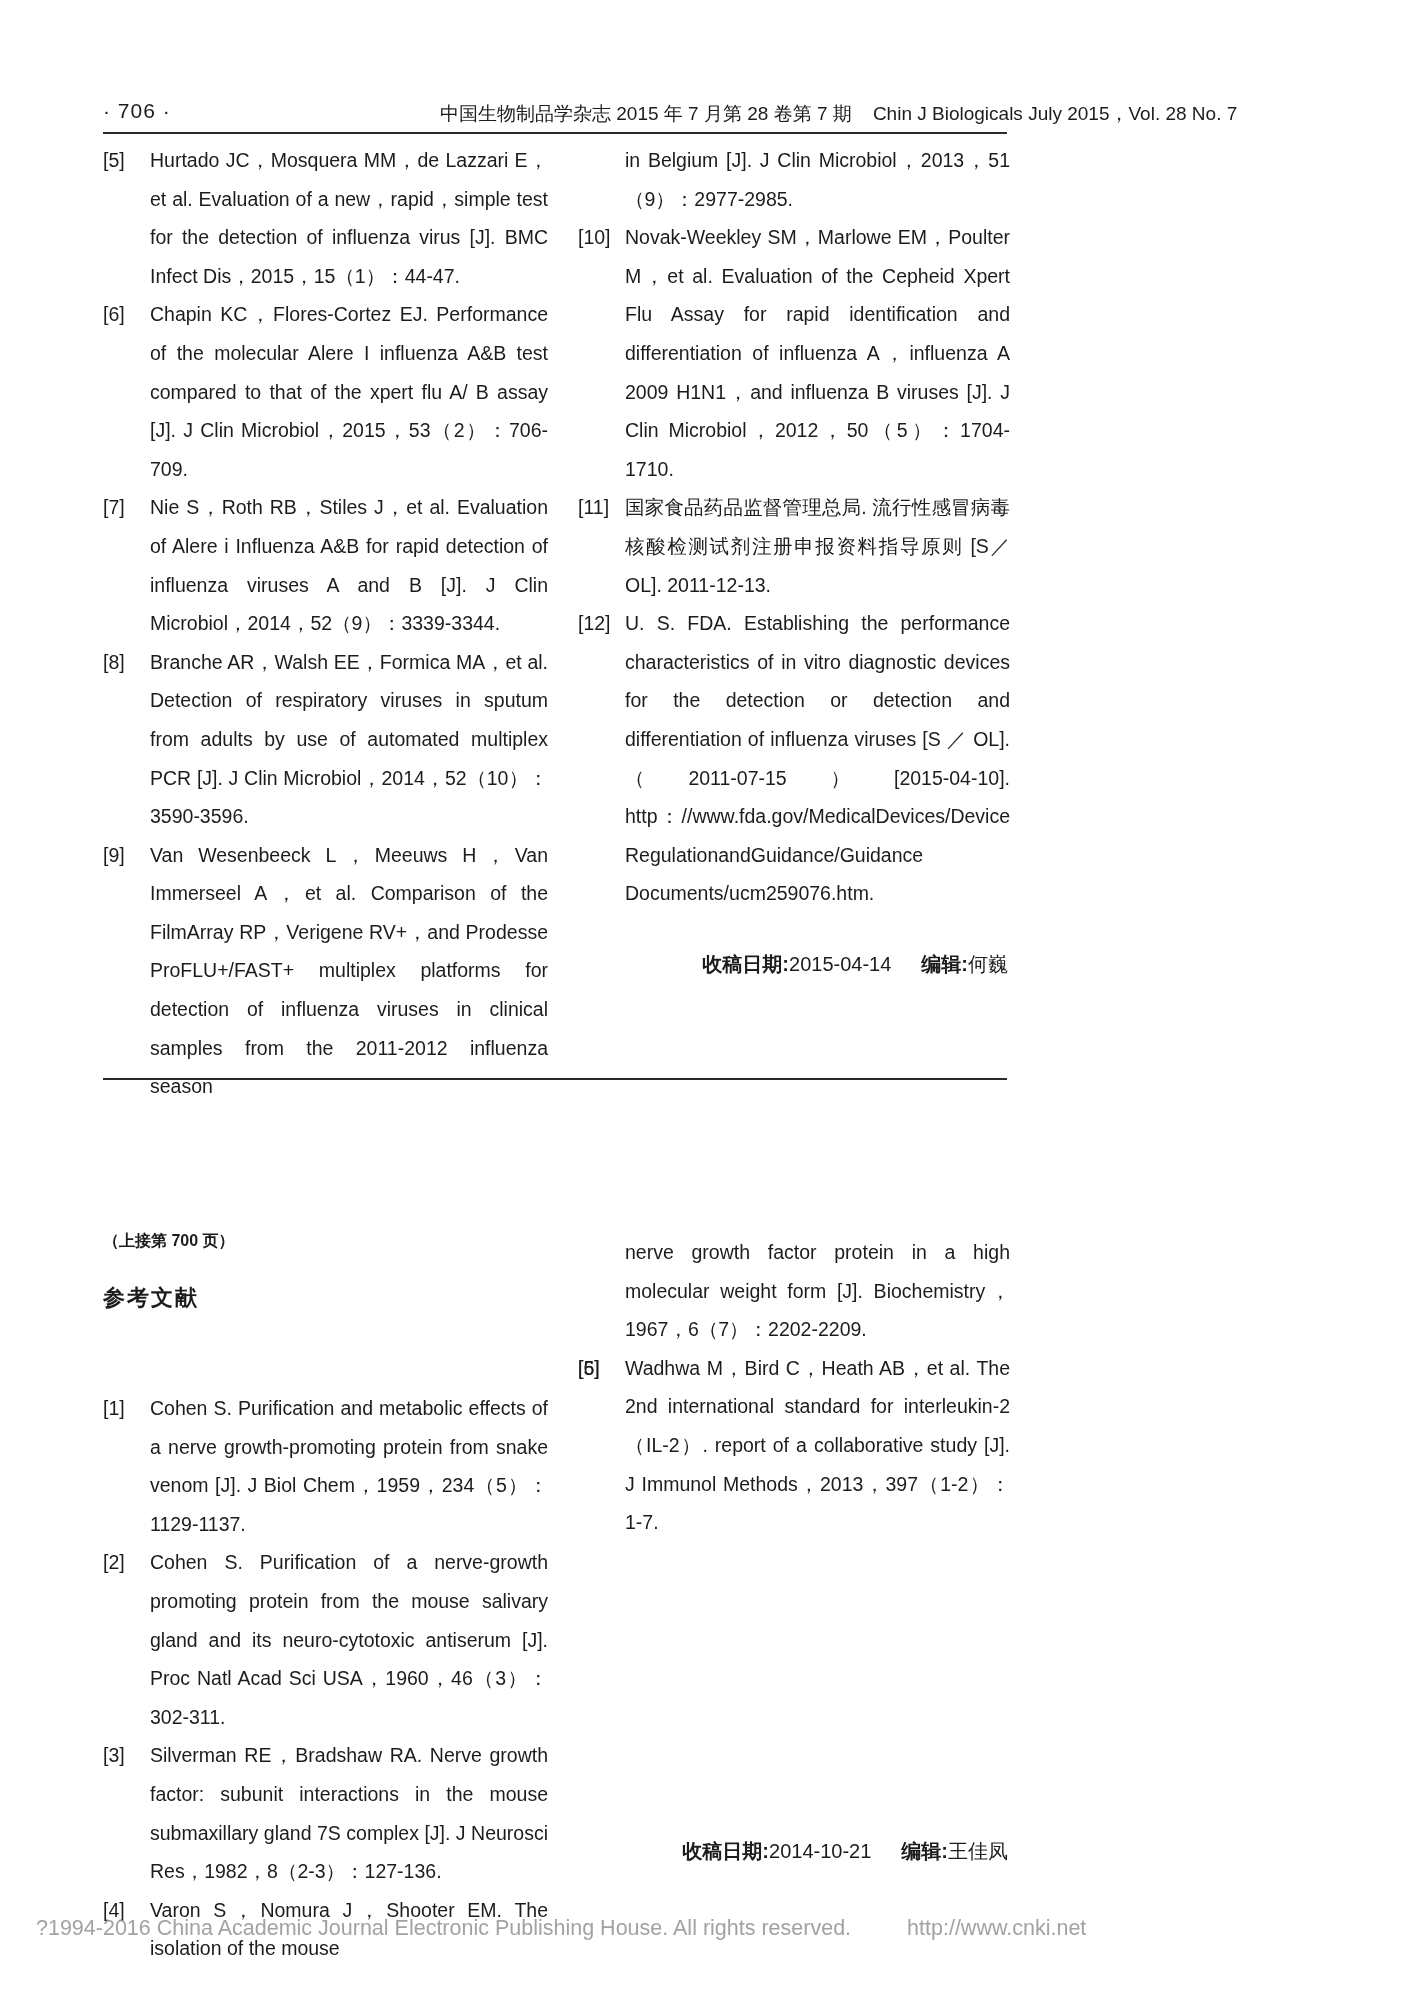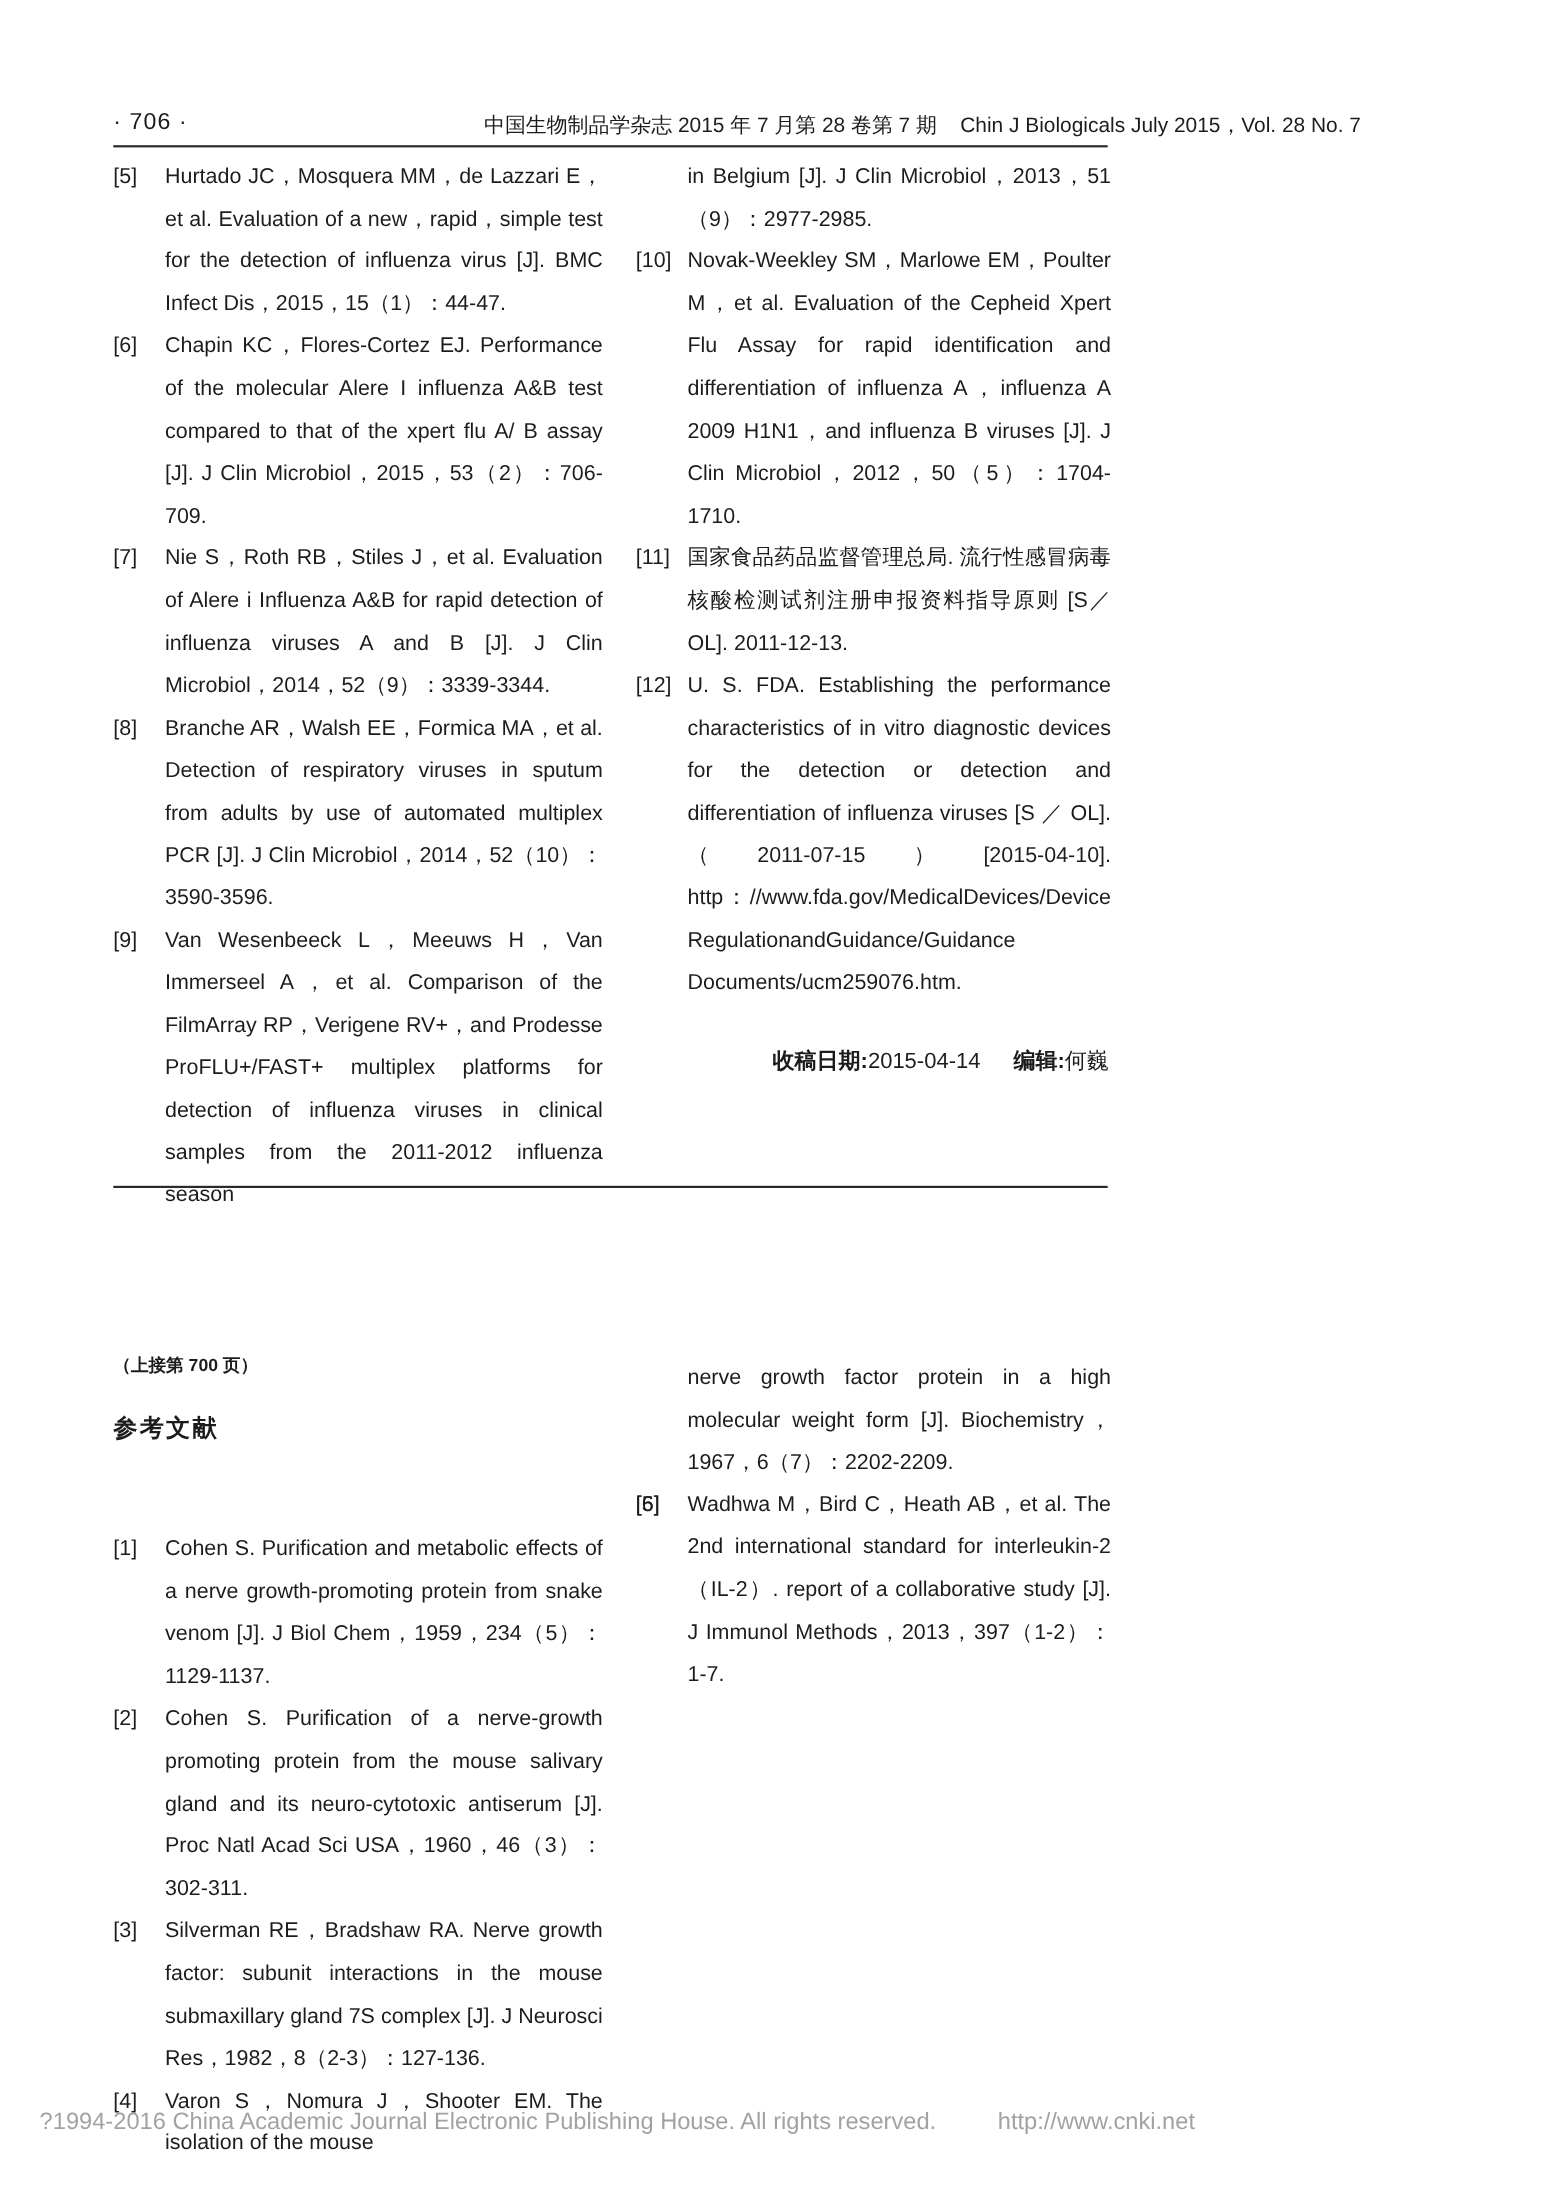--- a/index.html
+++ b/index.html
@@ -156,18 +156,21 @@
       <div class="ref-item"><span class="ref-num">[2]</span><span class="ref-text">Cohen S. Purification of a nerve-growth promoting protein from the mouse salivary gland and its neuro-cytotoxic antiserum [J]. Proc Natl Acad Sci USA，1960，46（3）：302-311.</span></div>
       <div class="ref-item"><span class="ref-num">[3]</span><span class="ref-text">Silverman RE，Bradshaw RA. Nerve growth factor: subunit interactions in the mouse submaxillary gland 7S complex [J]. J Neurosci Res，1982，8（2-3）：127-136.</span></div>
       <div class="ref-item"><span class="ref-num">[4]</span><span class="ref-text">Varon S，Nomura J，Shooter EM. The isolation of the mouse</span></div>
     </div>
   <div class="ref-col col-right sec2-right">
       <div class="ref-item"><span class="ref-num"></span><span class="ref-text">nerve growth factor protein in a high molecular weight form [J]. Biochemistry，1967，6（7）：2202-2209.</span></div>
       <div class="ref-item"><span class="ref-num">[5]</span></div>
       <div class="ref-item"><span class="ref-num">[6]</span><span class="ref-text">Wadhwa M，Bird C，Heath AB，et al. The 2nd international standard for interleukin-2（IL-2）. report of a collaborative study [J]. J Immunol Methods，2013，397（1-2）：1-7.</span></div>
     </div>
 
+  <div class="received-line received-2">
+    <span class="lbl">收稿日期:</span><span>2014-10-21</span><span class="editor-part"><span class="lbl">编辑:</span><span>王佳凤</span></span>
+  </div>
 
   <div class="footer-watermark">
     <span>?1994-2016 China Academic Journal Electronic Publishing House. All rights reserved.</span><span class="url">http://www.cnki.net</span>
   </div>
 
 </div>
 
 </body></html>

